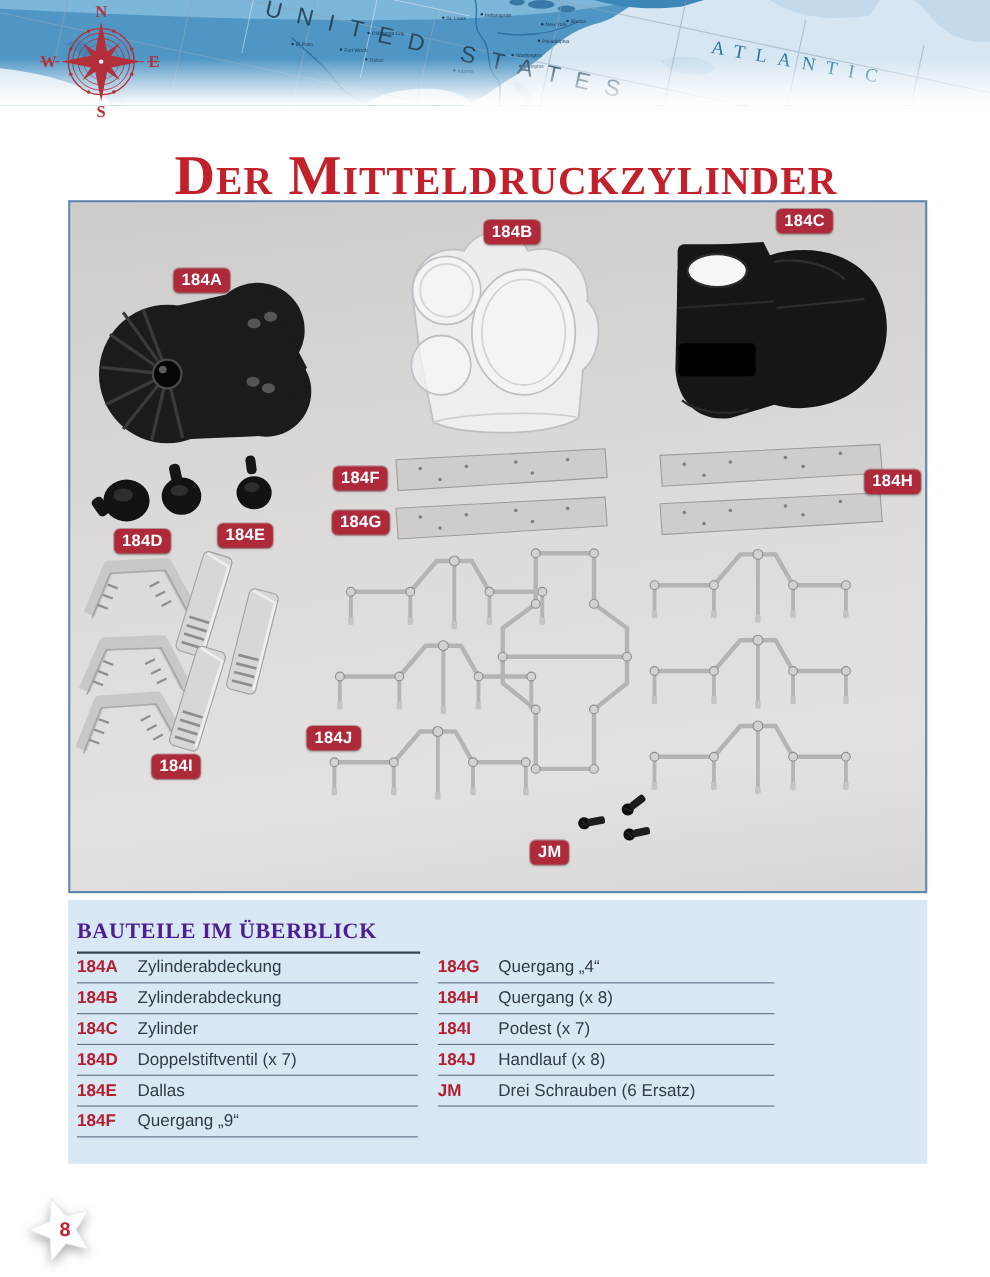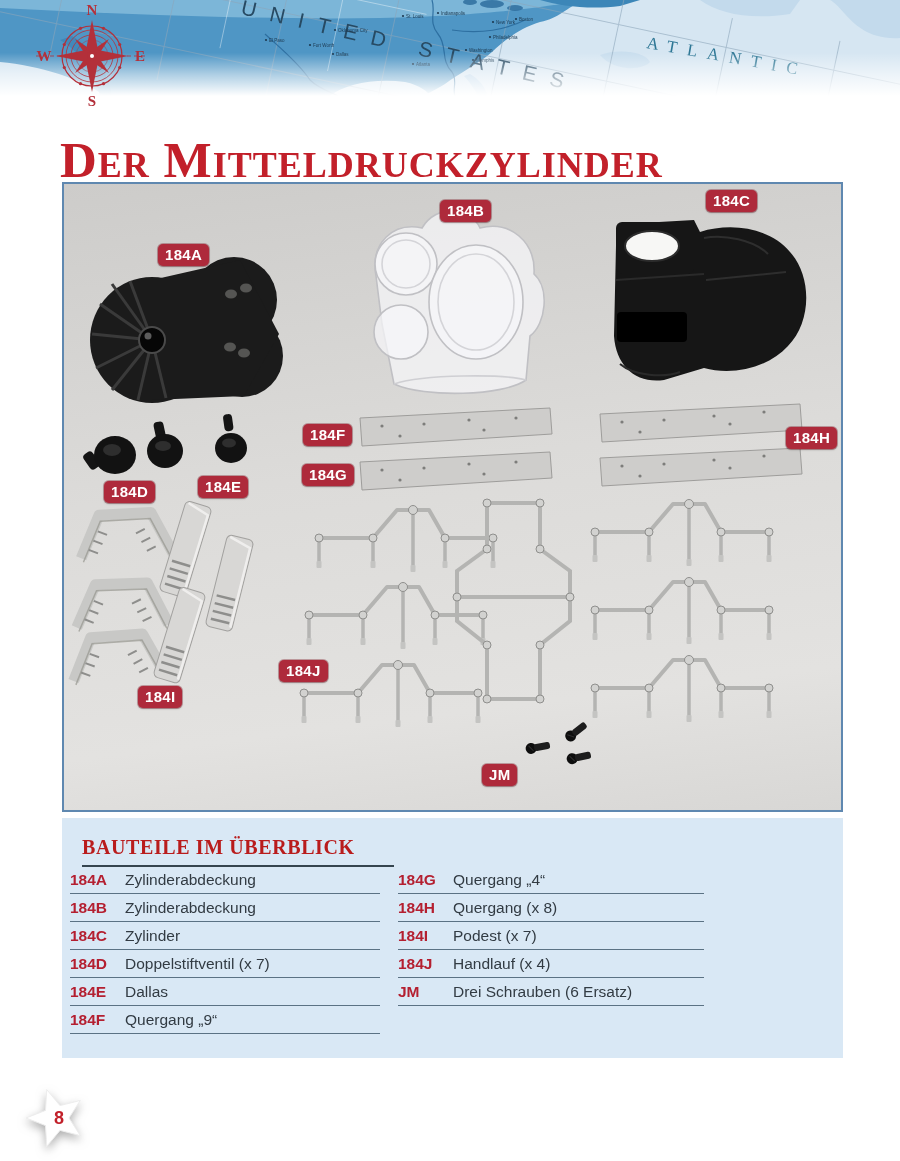--- a/index.html
+++ b/index.html
@@ -6,37 +6,37 @@
   .page{position:relative;width:900px;height:1161px;background:#ffffff;overflow:hidden;
         font-family:"Liberation Sans",sans-serif;}
 
   
   .banner{position:absolute;left:0;top:0;width:900px;height:96px;overflow:hidden;}
   .compass{position:absolute;left:36px;top:2px;width:112px;height:106px;z-index:3;}
 
   
   .page-title{position:absolute;left:60px;top:100px;width:800px;
       font-family:"Liberation Serif",serif;font-weight:bold;font-variant:small-caps;
-      font-size:51px;letter-spacing:1px;color:#c2202a;line-height:1.05;}
+      font-size:51px;letter-spacing:1px;color:#c2202a;line-height:1.05;text-align:center;}
 
   
   .photo{position:absolute;left:62px;top:182px;width:777px;height:626px;
       border:2px solid #5f88b0;
       background:linear-gradient(173deg,#cdccca 0%,#dcdbd9 45%,#e3e2e0 80%,#d8d7d5 100%);}
   .photo svg.parts{position:absolute;left:0;top:0;}
   .plabel{position:absolute;background:#ae2a3b;color:#ffffff;font-weight:bold;
       font-size:15px;line-height:1;padding:3px 7px 4px 7px;border-radius:5px;
       letter-spacing:.3px;
       box-shadow:0 0 0 1px rgba(125,22,36,.35),0 1px 2px rgba(0,0,0,.25);}
 
   
   .list-panel{position:absolute;left:62px;top:818px;width:781px;height:240px;background:#d9e8f5;}
   .list-heading{position:absolute;left:8px;top:18px;width:312px;
       font-family:"Liberation Serif",serif;font-weight:bold;font-size:20px;
-      letter-spacing:.6px;color:#b91c1c;padding-bottom:6px;border-bottom:2px solid #35454f;margin-left:12px;}
+      letter-spacing:.6px;color:#4c1d95;padding-bottom:6px;border-bottom:2px solid #35454f;}
   .col{position:absolute;top:48px;}
   .col.left{left:8px;width:310px;}
   .col.right{left:336px;width:306px;}
   .prow{display:flex;align-items:center;height:27px;border-bottom:1px solid #5b7284;}
   .pcode{width:55px;flex:0 0 55px;color:#b41f30;font-weight:bold;font-size:15.5px;}
   .pname{color:#323b43;font-size:15.5px;text-align:center;}
 
   
   .page-star{position:absolute;left:22px;top:1082px;
       filter:drop-shadow(0 4px 5px rgba(110,110,110,.55));}
@@ -416,21 +416,21 @@
       <div class="prow">
         <span class="pcode">184H</span>
         <span class="pname">Quergang (x 8)</span>
       </div>
       <div class="prow">
         <span class="pcode">184I</span>
         <span class="pname">Podest (x 7)</span>
       </div>
       <div class="prow">
         <span class="pcode">184J</span>
-        <span class="pname">Handlauf (x 4)</span>
+        <span class="pname">Handlauf (x 8)</span>
       </div>
       <div class="prow">
         <span class="pcode">JM</span>
         <span class="pname">Drei Schrauben (6 Ersatz)</span>
       </div>
     </div>
   </div>
 
   <svg class="page-star" width="70" height="70" viewBox="0 0 70 70">
     <polygon points="24.7,7.5 38,23.6 58.3,18.4 47,36 58.3,53.6 38,48.4 24.7,64.5 23.5,43.6 4,36 23.5,28.4" fill="#ffffff" stroke="#ededed" stroke-width="1"></polygon>

